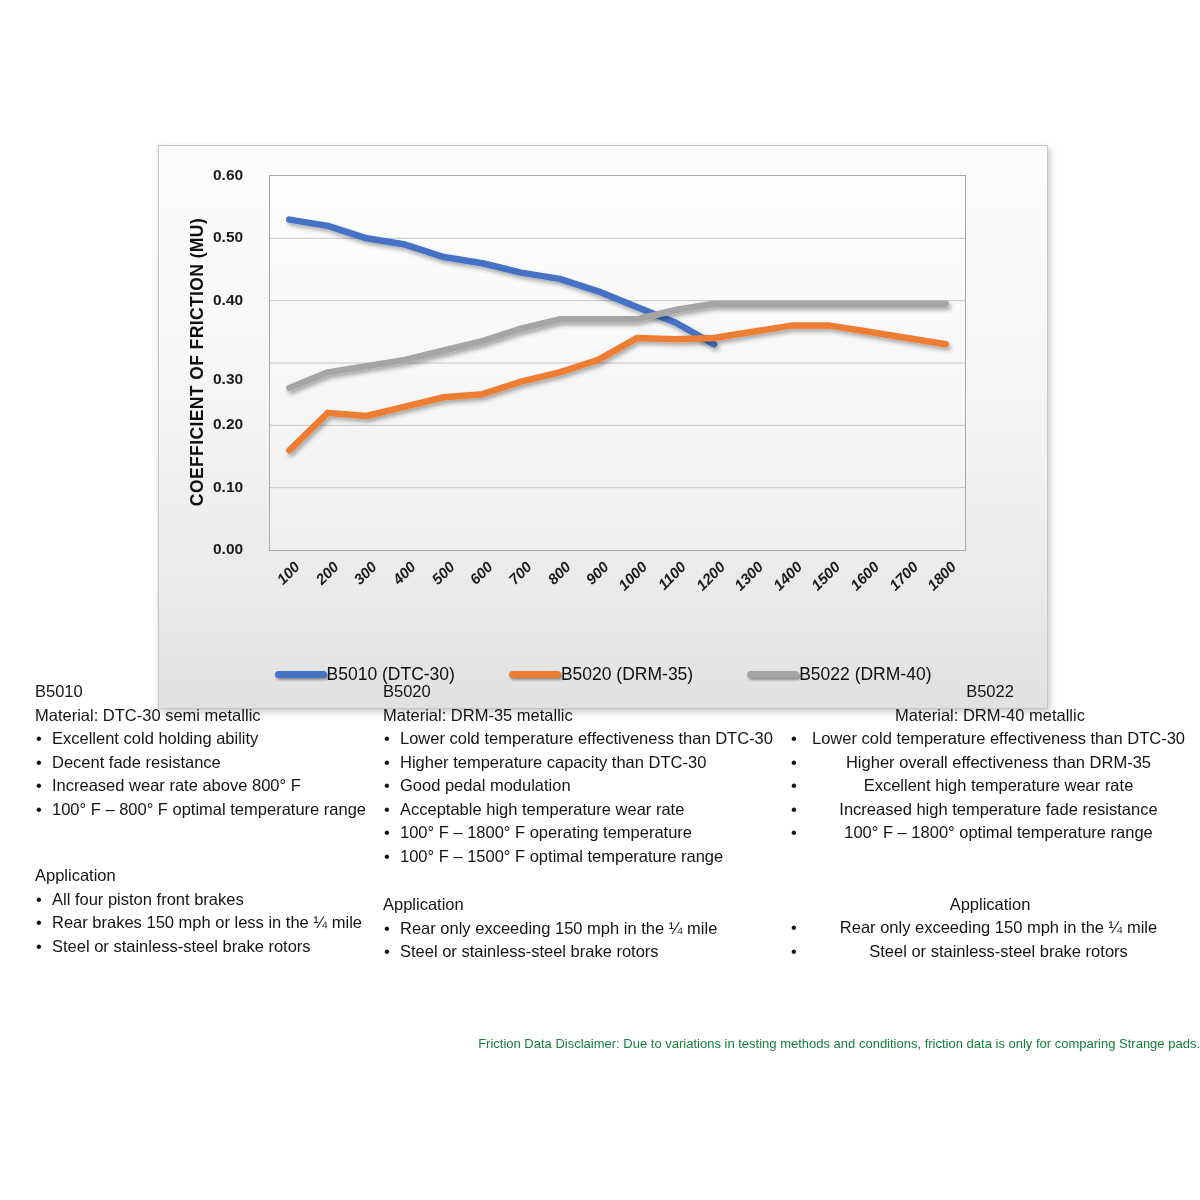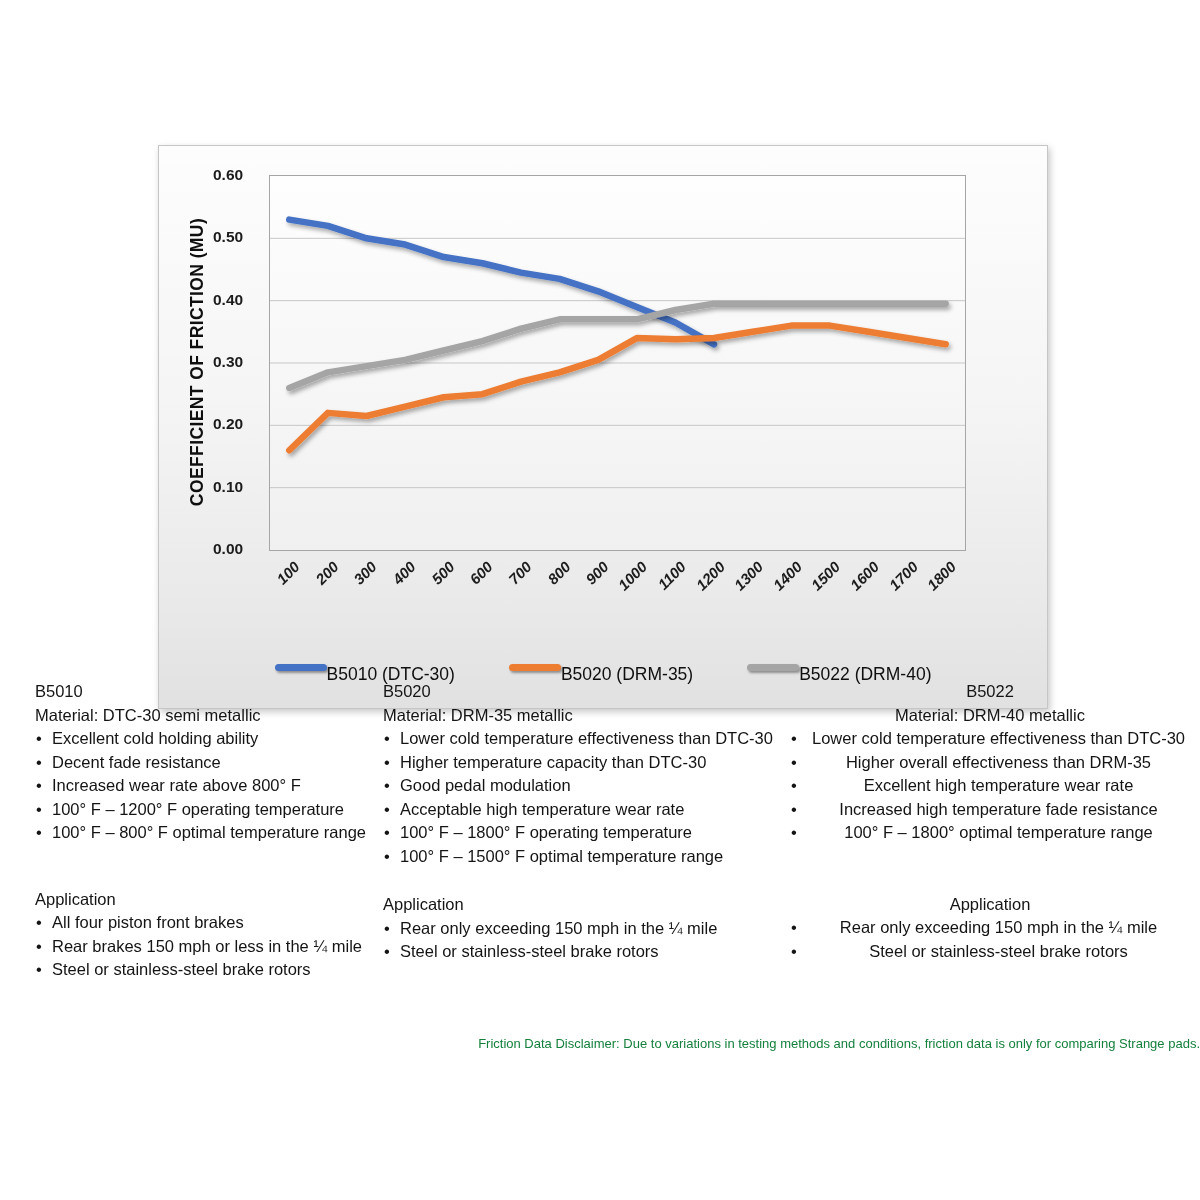--- a/index.html
+++ b/index.html
@@ -42,21 +42,21 @@
   .y-title {
     position:absolute; left:-187px; top:-12px; width:374px; height:24px; line-height:24px;
     text-align:center; transform:rotate(-90deg);
     font-weight:bold; font-size:17.5px; letter-spacing:0.4px; color:#0f0f0f; white-space:nowrap;
   }
 
   .legend {
     position:absolute; left:0; right:0; top:514px; height:28px;
     display:flex; justify-content:center; align-items:center; gap:54px;
   }
-  .legend-item { display:flex; align-items:flex-start; }
+  .legend-item { display:flex; align-items:center; }
   .legend-swatch { width:52px; height:7px; border-radius:4px; box-shadow:1.5px 2px 2.5px rgba(0,0,0,0.38); }
   .legend-label { font-size:17.5px; color:#0f0f0f; }
 
   
   .spec-col { position:absolute; top:680px; font-size:16.5px; line-height:23.5px; }
   #col-0 { left:35px;  width:350px; }
   #col-1 { left:383px; width:402px; }
   #col-2 { left:790px; width:400px;text-align:center; }
   .spec-col ul { list-style:none; margin:0; padding:0; }
   .spec-col li { position:relative; padding-left:17px; }
@@ -97,21 +97,21 @@
           <polyline points="19.305555555555557,274.26666666666665 57.916666666666664,236.86666666666665 96.52777777777777,239.98333333333332 135.13888888888889,230.63333333333333 173.75,221.28333333333333 212.36111111111111,218.16666666666666 250.97222222222223,205.7 289.5833333333333,196.35 328.19444444444446,183.88333333333335 366.80555555555554,162.06666666666663 405.4166666666667,163.31333333333333 444.02777777777777,162.06666666666663 482.6388888888889,155.83333333333331 521.25,149.6 559.8611111111111,149.6 598.4722222222222,155.83333333333331 637.0833333333334,162.06666666666663 675.6944444444445,168.29999999999998" fill="none" stroke="#ED7D31" stroke-width="6.5" stroke-linecap="round" stroke-linejoin="round" filter="url(#lineShadow)"></polyline>
           <polyline points="19.305555555555557,211.93333333333334 57.916666666666664,196.35 96.52777777777777,190.11666666666667 135.13888888888889,183.88333333333335 173.75,174.53333333333333 212.36111111111111,165.18333333333334 250.97222222222223,152.71666666666667 289.5833333333333,143.36666666666665 328.19444444444446,143.36666666666665 366.80555555555554,143.36666666666665 405.4166666666667,134.01666666666665 444.02777777777777,127.7833333333333 482.6388888888889,127.7833333333333 521.25,127.7833333333333 559.8611111111111,127.7833333333333 598.4722222222222,127.7833333333333 637.0833333333334,127.7833333333333 675.6944444444445,127.7833333333333" fill="none" stroke="#A5A5A5" stroke-width="6.5" stroke-linecap="round" stroke-linejoin="round" filter="url(#lineShadow)"></polyline>
         </g>
     </svg>
   </div>
 
   <div id="yticks">
       <div class="ytick" style="top: 19px;">0.60</div>
       <div class="ytick" style="top: 81.3333px;">0.50</div>
       <div class="ytick" style="top: 143.667px;">0.40</div>
-      <div class="ytick" style="top: 206px;">0.30</div>
+      <div class="ytick" style="top: 223px;">0.30</div>
       <div class="ytick" style="top: 268.333px;">0.20</div>
       <div class="ytick" style="top: 330.667px;">0.10</div>
       <div class="ytick" style="top: 393px;">0.00</div>
     </div>
   <div id="xticks">
       <div class="xtick" style="left: 129.306px; top: 412px;">
         <span>100</span>
       </div>
       <div class="xtick" style="left: 167.917px; top: 412px;">
         <span>200</span>
@@ -183,21 +183,20 @@
     </div>
 </div>
 
 <div class="spec-col" id="col-0">
   <div>B5010</div>
   <div>Material: DTC-30 semi metallic</div>
   <ul>
       <li>Excellent cold holding ability</li>
       <li>Decent fade resistance</li>
       <li>Increased wear rate above 800° F</li>
-      <li>100° F – 1200° F operating temperature</li>
       <li>100° F – 800° F optimal temperature range</li>
     </ul>
   <div class="app-block">
     <div>Application</div>
     <ul>
         <li>All four piston front brakes</li>
         <li>Rear brakes 150 mph or less in the ¼ mile</li>
         <li>Steel or stainless-steel brake rotors</li>
       </ul>
   </div>

